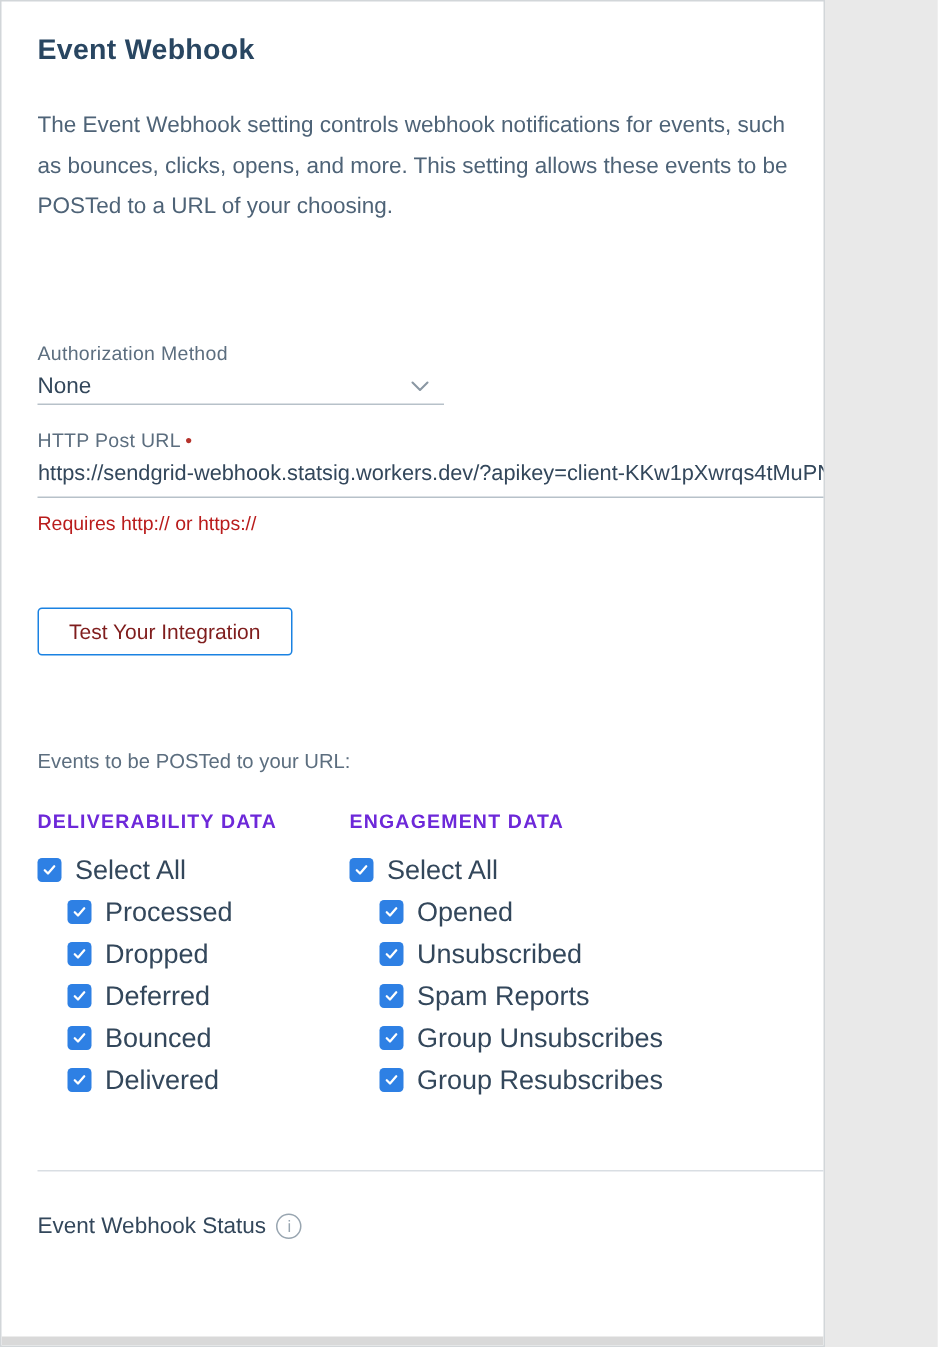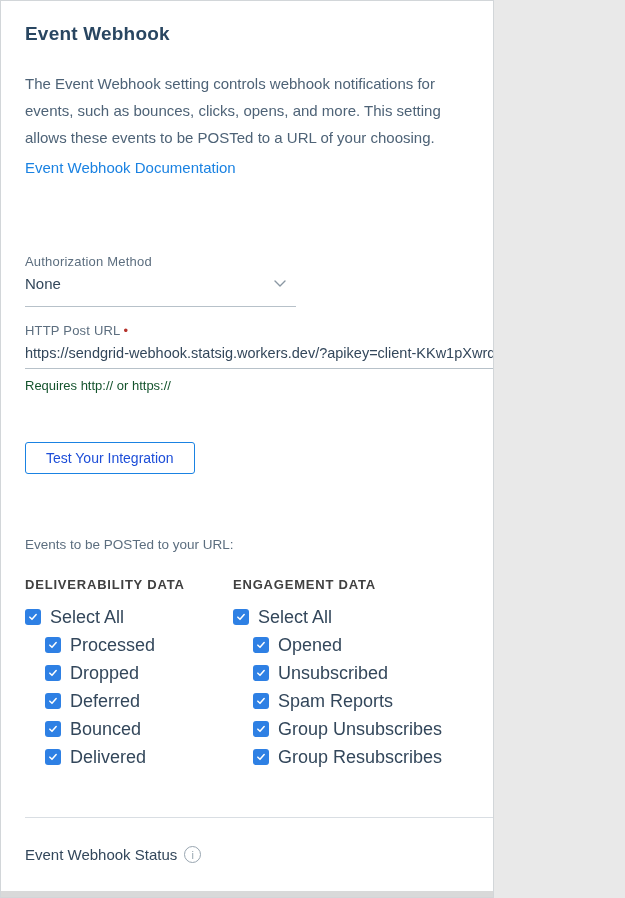--- a/index.html
+++ b/index.html
@@ -1,20 +1,20 @@
 <!DOCTYPE html>
 <html><head>
 <meta charset="utf-8">
 <style>
   * { margin: 0; padding: 0; box-sizing: border-box; }
   html, body { background: #e9e9e9; }
   body { font-family: "Liberation Sans", "DejaVu Sans", sans-serif; }
 
   .page {
-    width: 494px; height: 898px;
+    width: 550px; height: 898px;
     background: #ffffff;
     border: 1px solid #d2d6d9;
     position: relative;
     overflow: hidden;
   }
   .bottom-strip {
     position: absolute; left: 0; right: 0; bottom: 0;
     height: 6px; background: #d9d9d9;
   }
 
@@ -38,63 +38,63 @@
   }
 
   .field-label {
     font-size: 13px; color: #5c6e7f; letter-spacing: .2px;
   }
 
   .auth-field { margin-top: 77px; width: 271px; }
   .auth-select {
     margin-top: 6px;
     display: flex; align-items: center; justify-content: space-between;
-    padding-bottom: 14px;
+    padding-bottom: 3px;
     border-bottom: 1px solid #b7c1c9;
     cursor: pointer;
   }
   .auth-value { font-size: 15px; color: #33475b; }
   .chevron { display: inline-flex; margin-right: 10px; }
 
   .url-field { margin-top: 16px; }
   .required-dot { color: #b5322b; font-size: 13px; margin-left: 3px; }
   .url-input {
     display: block; width: 527px;
     margin-top: 4px;
     border: none; border-bottom: 1px solid #b7c1c9;
     outline: none;
     font-family: "Liberation Sans", "DejaVu Sans", sans-serif;
     font-size: 14.5px; color: #33475b;
     padding: 3px 0 7px 0;
     background: transparent;
     text-overflow: clip; white-space: nowrap; overflow: hidden;
   }
-  .helper-text { margin-top: 9px; font-size: 13px; color: #14532d; }
+  .helper-text { margin-top: 9px; font-size: 13px; color: #b91c1c; }
 
   .integration { margin-top: 40px; }
   .test-button {
     margin-top: 9px;
     display: inline-block;
     background: #ffffff;
     border: 1px solid #1a82e2;
     border-radius: 3px;
-    color: #1d4ed8;
+    color: #7f1d1d;
     font-family: "Liberation Sans", "DejaVu Sans", sans-serif;
     font-size: 14px;
     padding: 7px 20px;
     cursor: pointer;
   }
 
   .events-intro { margin-top: 63px; font-size: 13.5px; color: #5c6e7f; }
 
   .events-columns { display: flex; margin-top: 25px; }
   .events-col-left { width: 208px; }
   .events-col-right { flex: 1; }
   .col-heading {
-    font-size: 13px; font-weight: 700; color: #404040;
+    font-size: 13px; font-weight: 700; color: #6d28d9;
     letter-spacing: .8px;
   }
 
   .cb-row {
     display: flex; align-items: center;
     height: 28px; cursor: pointer;
   }
   .cb-row.select-all { margin-top: 11px; }
   .cb-row.child { padding-left: 20px; }
   .cb-box {
@@ -128,21 +128,20 @@
 </head>
 <body>
 
 <div class="page">
   <div class="content">
 
     <h1 class="page-title">Event Webhook</h1>
 
     <p class="description">The Event Webhook setting controls webhook notifications for events, such as bounces, clicks, opens, and more. This setting allows these events to be POSTed to a URL of your choosing.</p>
 
-    <a class="doc-link">Event Webhook Documentation</a>
 
     <div class="auth-field">
       <div class="field-label">Authorization Method</div>
       <div class="auth-select">
         <span class="auth-value">None</span>
         <span class="chevron">
           <svg viewBox="0 0 12 8" width="12" height="8">
               <path d="M1 1l5 5 5-5" stroke="#8a97a3" stroke-width="1.4" fill="none" stroke-linecap="round" stroke-linejoin="round"></path>
             </svg>
         </span>

